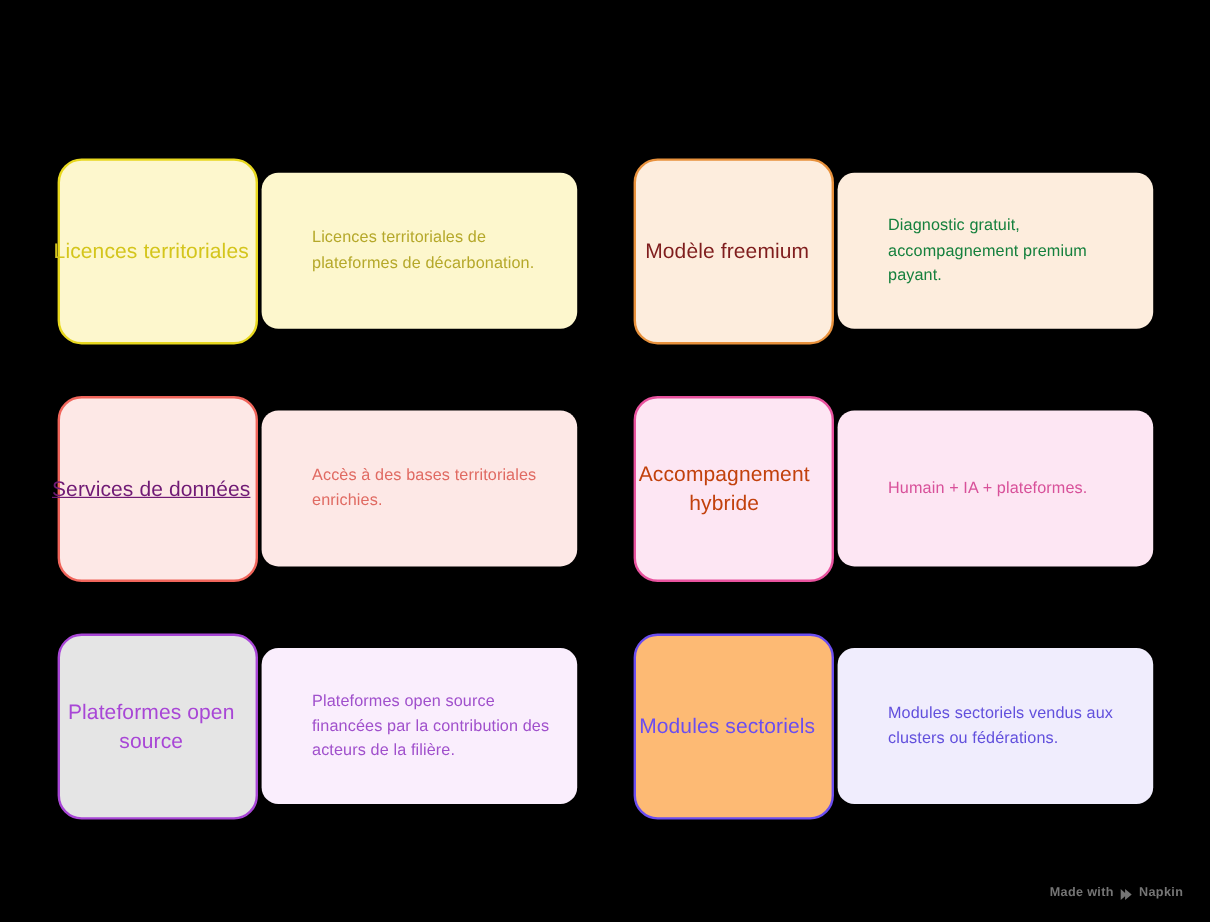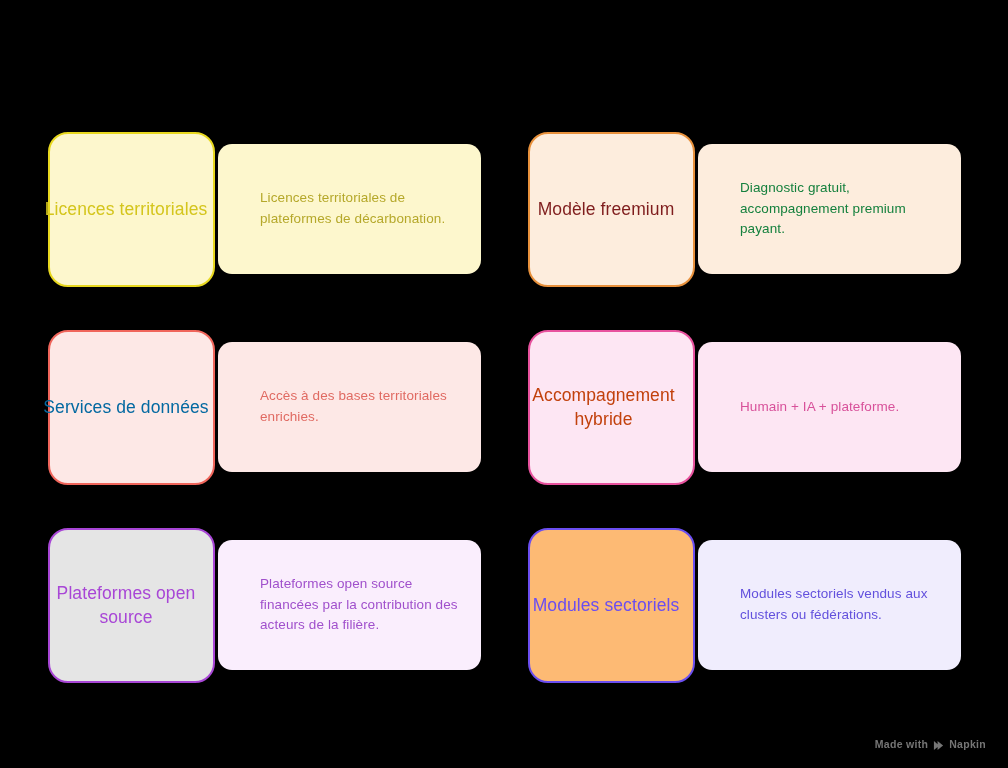--- a/index.html
+++ b/index.html
@@ -126,27 +126,27 @@
     <div class="label-chip" style="background:#fdeddd; border-color:#e8913c;">
       <span class="label-text" style="color:#7f1d1d;">Modèle freemium</span>
     </div>
   </div>
 
   <div class="card" style="left:48px; top:330px;">
     <div class="desc-panel" style="background:#fde8e6;">
       <span class="desc-text" style="color:#e06a62;">Accès à des bases territoriales enrichies.</span>
     </div>
     <div class="label-chip" style="background:#fde8e6; border-color:#f0655b;">
-      <span class="label-text" style="color:#0369a1;">Services de données</span>
+      <span class="label-text" style="color:#701a75;text-decoration:underline;">Services de données</span>
     </div>
   </div>
 
   <div class="card wide-label" style="left:528px; top:330px;">
     <div class="desc-panel" style="background:#fde6f3;">
-      <span class="desc-text" style="color:#d8519a;">Humain + IA + plateforme.</span>
+      <span class="desc-text" style="color:#d8519a;">Humain + IA + plateformes.</span>
     </div>
     <div class="label-chip" style="background:#fde6f3; border-color:#e8529e;">
       <span class="label-text" style="color:#c2410c;">Accompagnement hybride</span>
     </div>
   </div>
 
   <div class="card" style="left:48px; top:528px;">
     <div class="desc-panel" style="background:#faeefd;">
       <span class="desc-text" style="color:#a050cc;">Plateformes open source financées par la contribution des acteurs de la filière.</span>
     </div>

